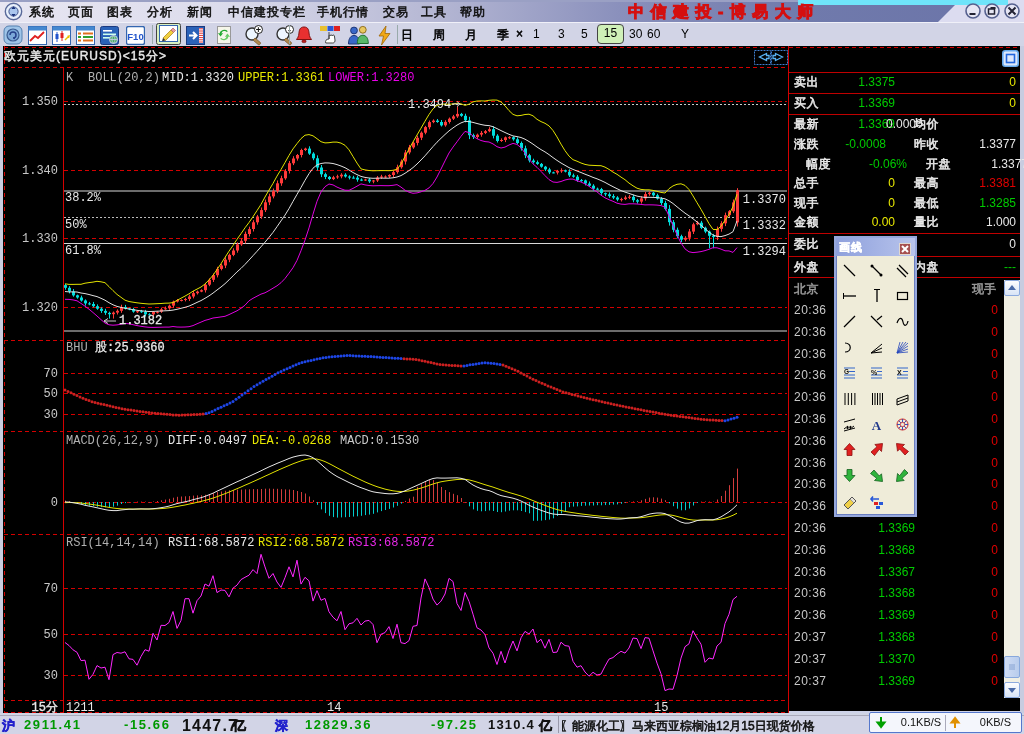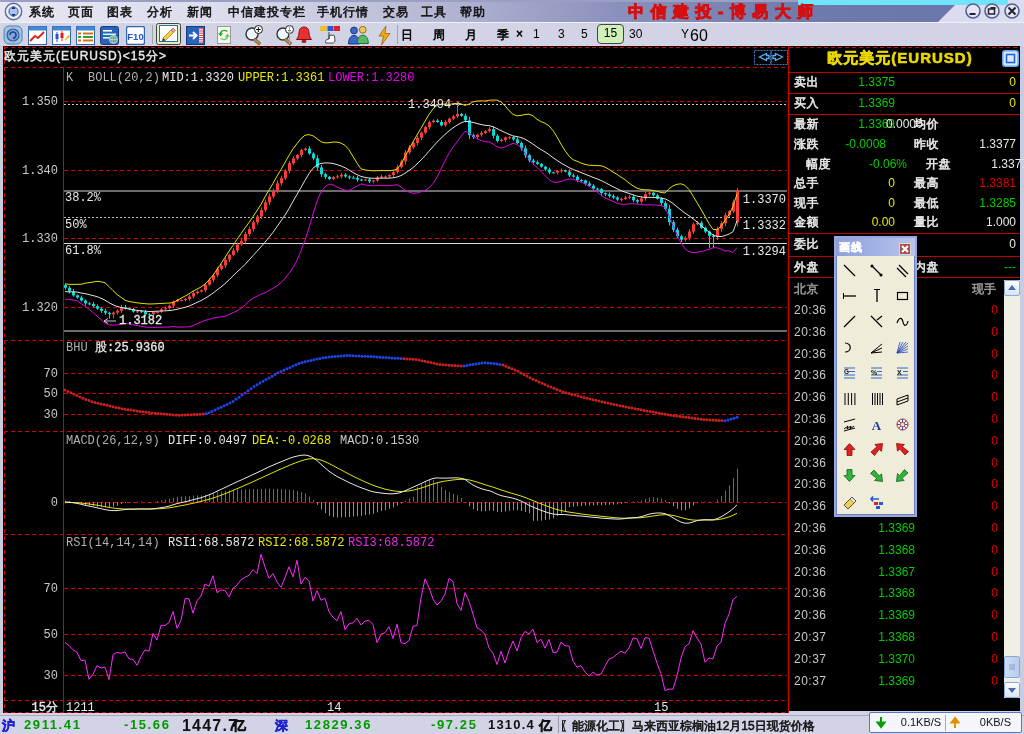--- a/index.html
+++ b/index.html
@@ -139,21 +139,21 @@
       <div class="abs" style="left:397px;top:25px;width:1px;height:19px;background:#9aa"></div>
       <div class="abs cjk" style="left:401px;top:27px;font-size:12px;color:#000">日</div>
       <div class="abs cjk" style="left:433px;top:27px;font-size:12px;color:#000">周</div>
       <div class="abs cjk" style="left:465px;top:27px;font-size:12px;color:#000">月</div>
       <div class="abs cjk" style="left:497px;top:27px;font-size:12px;color:#000">季</div>
       <div class="abs cjk" style="left:516px;top:27px;font-size:12px;color:#000">×</div>
       <div class="abs" style="left:533px;top:27px;font-size:12px;color:#000">1</div>
       <div class="abs" style="left:558px;top:27px;font-size:12px;color:#000">3</div>
       <div class="abs" style="left:581px;top:27px;font-size:12px;color:#000">5</div>
       <div class="abs" style="left:629px;top:27px;font-size:12px;color:#000">30</div>
-      <div class="abs" style="left:690px;top:27px;font-size:16px;color:#000">60</div>
+      <div class="abs" style="left:647px;top:27px;font-size:12px;color:#000">60</div>
       <div class="abs" style="left:681px;top:27px;font-size:12px;color:#000">Y</div>
       <div class="abs" style="left:597px;top:24px;width:27px;height:20px;background:#cff0b8;border:1.5px solid #444;border-radius:4px;font-size:12px;color:#000;text-align:center;line-height:17px">15</div>
       <div class="abs" style="left:0;top:46px;width:3px;height:669px;background:#c8cce0"></div>
       <div class="abs" style="left:1020px;top:46px;width:4px;height:669px;background:#c8cce0"></div>
       <div class="abs" style="left:3px;top:46px;width:786px;height:669px;background:#000"></div>
       <div class="abs" style="left:789px;top:46px;width:231px;height:665px;background:#000"></div>
       <svg class="abs" style="left:0;top:46px" width="789" height="669" viewBox="0 46 789 669">
         <text x="4" y="60" font-size="12" fill="#e8e8e8" stroke="#e8e8e8" stroke-width="0.45" font-family="Liberation Sans" letter-spacing="1">欧元美元(EURUSD)&lt;15分&gt;</text>
         <g transform="translate(754,50)">
           <rect x="0.5" y="0.5" width="16" height="14" fill="none" stroke="#3f7fd0" stroke-dasharray="2 1"></rect>
@@ -961,21 +961,20 @@
         <text x="258" y="546" font-size="12" fill="#e8e800" font-family="Liberation Mono">RSI2:68.5872</text>
         <text x="348" y="546" font-size="12" fill="#e828e8" font-family="Liberation Mono">RSI3:68.5872</text>
         <text x="58" y="592" font-size="12" fill="#c8c8c8" font-family="Liberation Mono" text-anchor="end">70</text>
         <text x="58" y="638" font-size="12" fill="#c8c8c8" font-family="Liberation Mono" text-anchor="end">50</text>
         <text x="58" y="679" font-size="12" fill="#c8c8c8" font-family="Liberation Mono" text-anchor="end">30</text>
         <text x="58" y="711" font-size="12" fill="#e8e8e8" font-family="Liberation Mono" text-anchor="end" stroke="#e8e8e8" stroke-width="0.4">15分</text>
         <text x="66" y="711" font-size="12" fill="#e8e8e8" font-family="Liberation Mono">1211</text>
         <text x="327" y="711" font-size="12" fill="#e8e8e8" font-family="Liberation Mono">14</text>
         <text x="654" y="711" font-size="12" fill="#e8e8e8" font-family="Liberation Mono">15</text>
       </svg>
-      <div class="abs" style="left:800px;top:49px;width:200px;text-align:center;font-size:15px;font-weight:bold;color:#e8d800;letter-spacing:1px;white-space:nowrap;-webkit-text-stroke:0.6px #e8d800">欧元美元(EURUSD)</div>
       <svg class="abs" style="left:1002px;top:50px" width="17" height="17" viewBox="0 0 17 17">
         <rect x="0.8" y="0.8" width="15.4" height="15.4" rx="2.5" fill="#dce8fc" stroke="#66aaee" stroke-width="1.6"></rect>
         <rect x="4.5" y="4.5" width="8" height="8" fill="none" stroke="#2266dd" stroke-width="1.6"></rect>
       </svg>
       <div class="abs" style="left:789px;top:47px;width:231px;height:1px;background:repeating-linear-gradient(90deg,#d40000 0 4px,transparent 4px 7px)"></div>
       <div class="abs" style="left:789px;top:72px;width:231px;height:1px;background:#c00000"></div>
       <div class="abs" style="left:0;top:72px;width:976px;height:20px;font-size:12px;line-height:20px">
         <span class="abs cjk" style="left:794px;color:#e8e8e8;letter-spacing:0.5px">卖出</span>
         <span class="abs" style="left:765px;width:130px;text-align:right;color:#00cc00">1.3375</span>
         <span class="abs" style="left:886px;width:130px;text-align:right;color:#e8e800">0</span>

